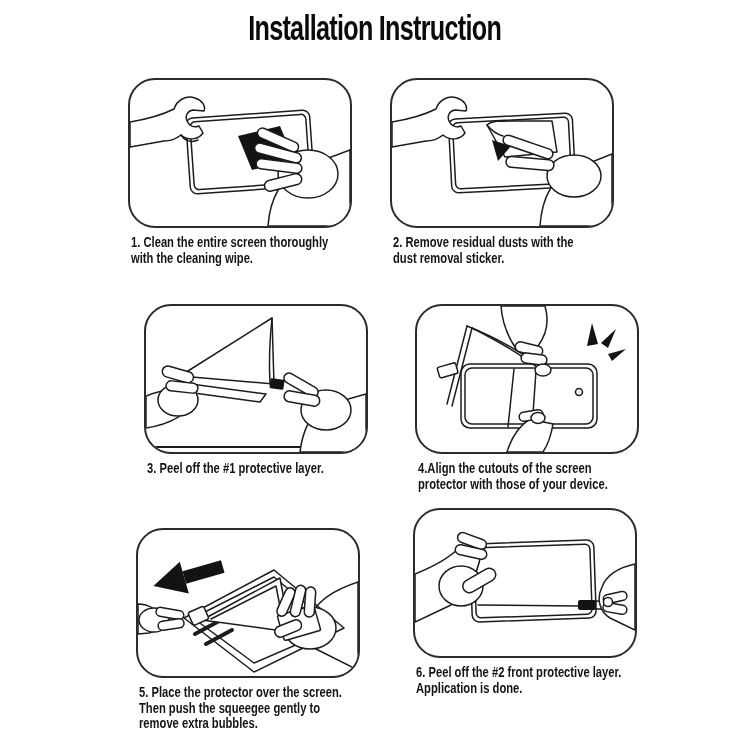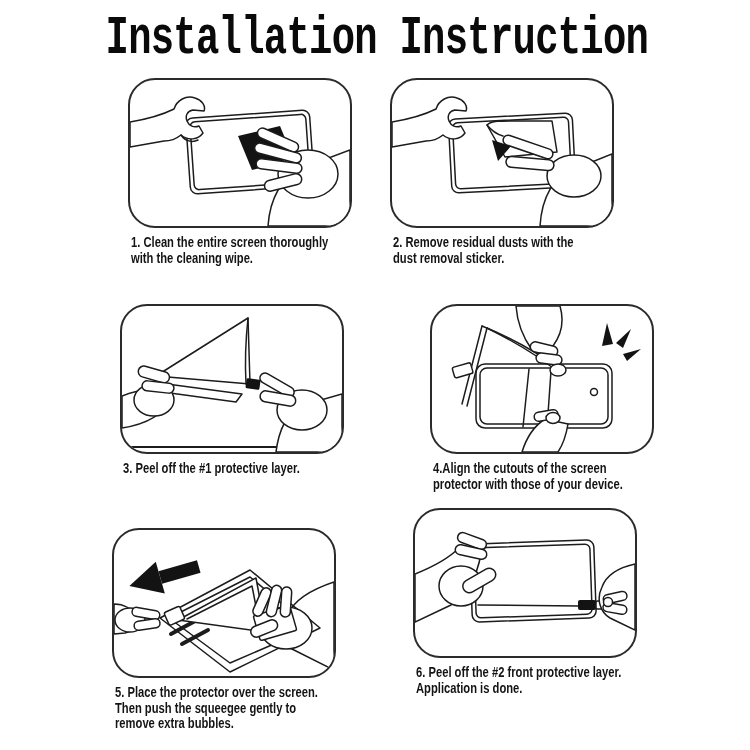--- a/index.html
+++ b/index.html
@@ -7,21 +7,21 @@
     --background:#ffffff;
     --fill-black:#131313;
   }
   html,body{margin:0;padding:0;background:var(--background);}
   .sheet{
     position:relative;width:750px;height:750px;background:var(--background);
     font-family:"Liberation Sans",sans-serif;color:var(--ink);overflow:hidden;
   }
   .title{
     position:absolute;top:8px;left:0;width:750px;text-align:center;margin:0;
-    font-size:54px;font-weight:bold;color:#0a0a0a;white-space:nowrap;font-family:Liberation Mono, monospace;
+    font-size:35px;font-weight:bold;color:#0a0a0a;white-space:nowrap;
   }
   .title span{display:inline-block;transform:scaleX(.72);transform-origin:50% 50%;letter-spacing:-1px;}
   .cell{position:absolute;width:224px;}
   .box{
     width:224px;height:150px;border:2px solid #2b2b2b;border-radius:27px;
     box-sizing:border-box;overflow:hidden;position:relative;background:var(--background);
   }
   .art{position:absolute;left:0;top:0;width:100%;height:100%;display:block;color:var(--ink);}
   .ln{fill:none;stroke:currentColor;stroke-width:1.5;stroke-linecap:round;stroke-linejoin:round;}
   .th{fill:none;stroke:currentColor;stroke-width:2.2;stroke-linecap:round;}
@@ -90,21 +90,21 @@
           <rect class="wh" x="114" y="78" width="48" height="11" rx="5.5" transform="rotate(5 138 83)"></rect>
         </g>
       </svg>
     </div>
     <div class="caption">
       <div>2. Remove residual dusts with the</div>
       <div>dust removal sticker.</div>
     </div>
   </div>
 
-  <div class="cell" style="left:120px;top:304px">
+  <div class="cell" style="left:144px;top:304px">
     <div class="box">
       <svg class="art" viewBox="0 0 220 146">
         <line class="th" x1="4" y1="141" x2="216" y2="141"></line>
         <g>
           <polygon class="wh" points="126,12 34,70 128,78"></polygon>
           <path class="ln" d="M126,12 C123,40 123,60 124,78"></path>
           <polygon class="wh" points="30,76 120,88 114,96 26,84"></polygon>
         </g>
         <rect class="blk" x="124" y="73" width="14" height="10" rx="1.5" transform="rotate(8 131 78)"></rect>
         <g>
@@ -119,21 +119,21 @@
           <rect class="wh" x="136" y="74" width="38" height="10" rx="5" transform="rotate(30 155 79)"></rect>
           <rect class="wh" x="138" y="87" width="36" height="11" rx="5.5" transform="rotate(10 156 92)"></rect>
         </g>
       </svg>
     </div>
     <div class="caption">
       <div>3. Peel off the #1 protective layer.</div>
     </div>
   </div>
 
-  <div class="cell" style="left:430px;top:304px">
+  <div class="cell" style="left:415px;top:304px">
     <div class="box">
       <svg class="art" viewBox="0 0 220 146">
         <g>
           <rect class="ln" x="44" y="58" width="136" height="64" rx="9"></rect>
           <rect class="ln" x="48" y="62" width="128" height="56" rx="7"></rect>
           <circle class="ln" cx="162" cy="86" r="3.5"></circle>
         </g>
         <g>
           <path class="ln" d="M30,98 L50,20"></path>
           <path class="ln" d="M35,100 L55,22"></path>
@@ -160,21 +160,21 @@
           <polygon class="blk" points="191,48 209,43 195,55"></polygon>
         </g>
       </svg>
     </div>
     <div class="caption">
       <div>4.Align the cutouts of the screen</div>
       <div>protector with those of your device.</div>
     </div>
   </div>
 
-  <div class="cell" style="left:112px;top:528px">
+  <div class="cell" style="left:136px;top:528px">
     <div class="box">
       <svg class="art" viewBox="0 0 220 146">
         <path class="wh" d="M220,52 C196,60 180,71 174,84 C163,92 161,107 170,115 L220,140 Z"></path>
         <g>
           <polygon class="ln" points="46,88 136,40 206,98 116,142"></polygon>
           <polygon class="ln" points="55,88 136,47 197,98 116,133"></polygon>
           <path class="th" d="M57,104 L83,90" style="stroke-width:4"></path>
           <path class="th" d="M68,114 L94,100" style="stroke-width:4"></path>
         </g>
         <g>

